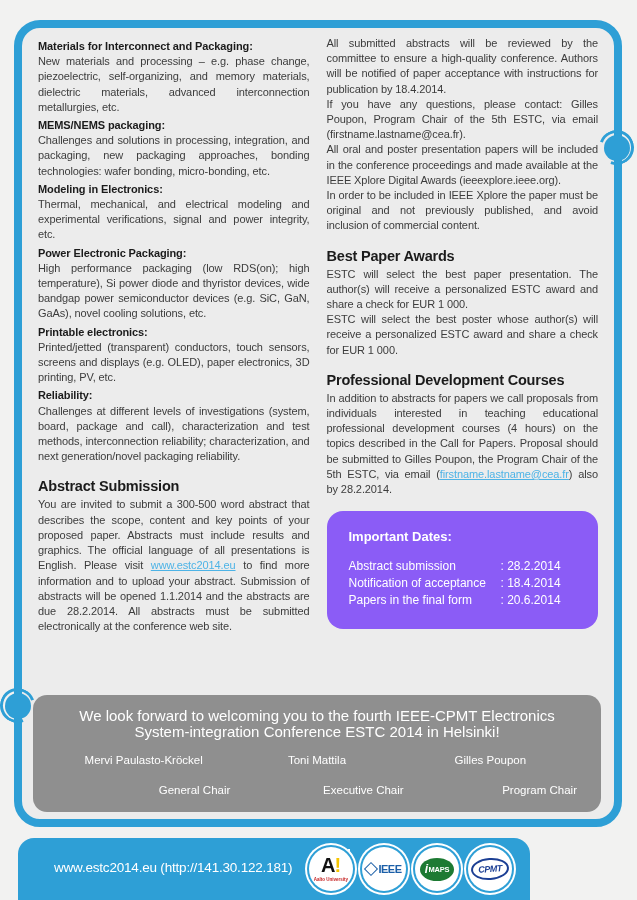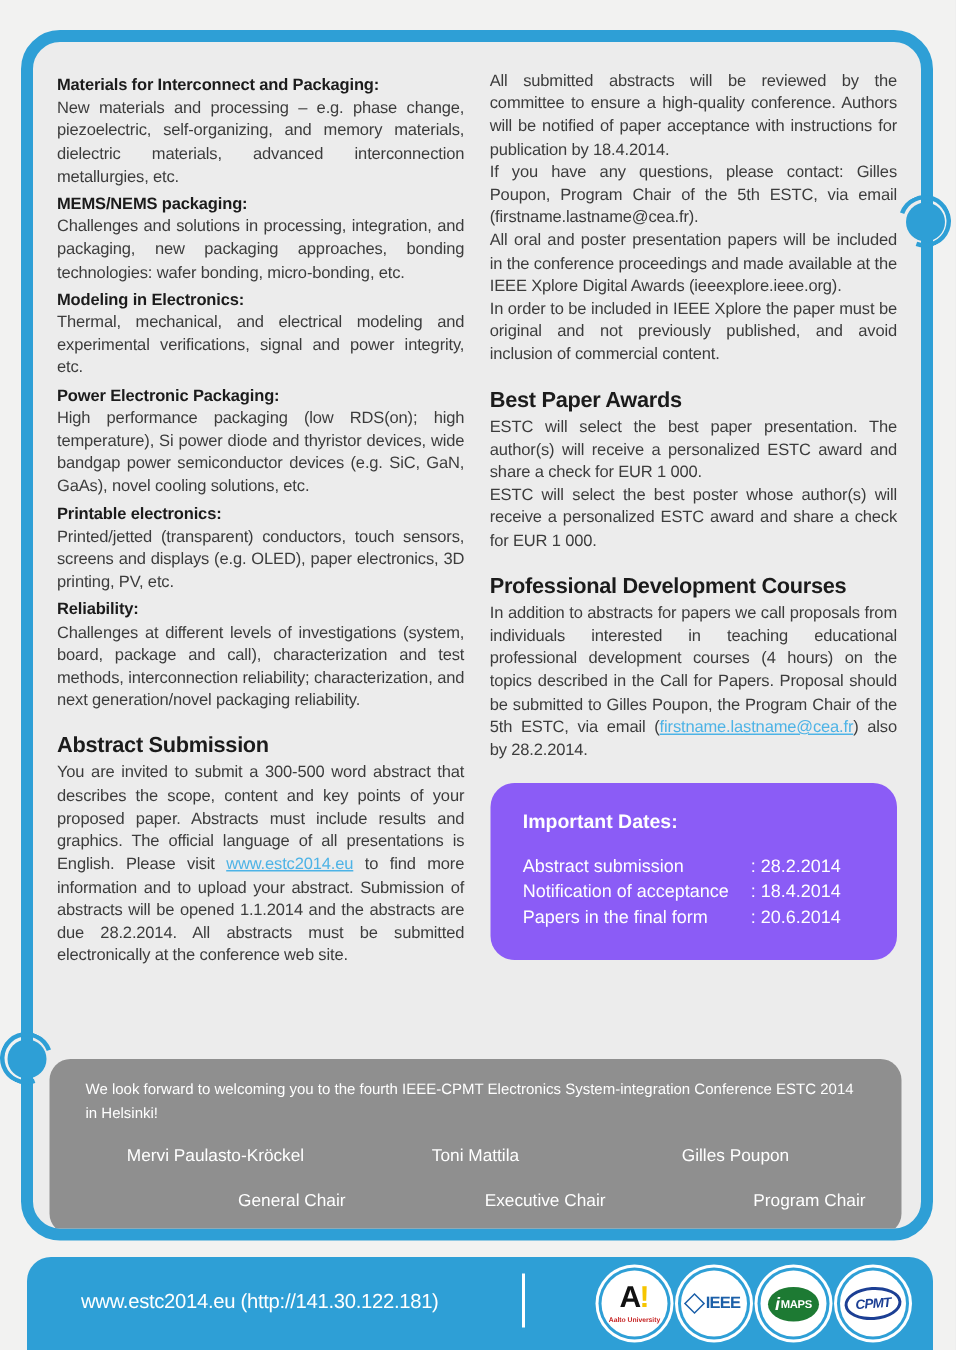--- a/index.html
+++ b/index.html
@@ -9,21 +9,21 @@
     font-family:"Liberation Sans", sans-serif;
     -webkit-font-smoothing:antialiased;
   }
   
   .card{
     position:absolute;left:14px;top:20px;width:608px;height:807px;
     box-sizing:border-box;border:8px solid #2e9fd6;border-radius:26px;
     background:#ececec;overflow:hidden;
   }
   .columns{
-    display:flex;gap:17px;padding:19px 16px 0 16px;height:655px;overflow:hidden;
+    display:flex;gap:17px;padding:8px 16px 0 16px;height:655px;overflow:hidden;
   }
   .col{flex:1 1 0;min-width:0;}
   .col p{
     margin:0;font-size:11px;line-height:15.2px;color:#3c3c3c;
     text-align:justify;letter-spacing:-0.1px;
   }
   .topic-heading{
     font-size:11px;line-height:15.2px;font-weight:bold;color:#1b1b1b;
     letter-spacing:-0.1px;
   }
@@ -43,42 +43,42 @@
   .dates-rows{margin-top:13px;}
   .dates-row{display:flex;font-size:12px;line-height:17px;}
   .dates-label{width:152px;flex:0 0 auto;}
   .dates-value{flex:1;}
   
   .gray-box{
     margin:4px 13px 0 11px;background:#8f8f8f;border-radius:14px;
     padding:13px 24px 14px 24px;color:#fff;
   }
   .welcome{
-    text-align:left;font-size:10px;line-height:16px;margin:0 auto;max-width:528px;
+    text-align:center;font-size:15px;line-height:16px;margin:0 auto;max-width:528px;
   }
   .chairs{display:flex;margin-top:13px;}
   .chair{flex:1 1 0;text-align:center;font-size:11.5px;line-height:15px;}
   .chair .role{margin-top:15px;text-align:right;}
   
   .deco{position:absolute;width:40px;height:40px;z-index:5;}
   .deco .ring{
     position:absolute;left:2px;top:2px;width:29px;height:29px;border-radius:50%;
     border:3.5px solid #2e9fd6;
   }
   .deco .dot{
     position:absolute;left:7px;top:7px;width:26px;height:26px;border-radius:50%;
     background:#2e9fd6;
   }
   .deco-right{left:597px;top:128px;}
   .deco-right .ring{border-left-color:transparent;transform:rotate(-25deg);}
   .deco-left{left:-2px;top:686px;}
   .deco-left .ring{border-right-color:transparent;transform:rotate(25deg);}
   
   .bottom-bar{
-    position:absolute;left:18px;top:838px;width:604px;height:62px;
+    position:absolute;left:18px;top:838px;width:512px;height:62px;
     background:#2e9fd6;border-radius:16px 16px 0 0;
   }
   .bar-url{
     position:absolute;left:36px;top:22px;color:#fff;font-size:13.5px;
     letter-spacing:-0.2px;
   }
   .bar-divider{
     position:absolute;left:330px;top:11px;width:2px;height:36px;background:#fff;
   }
   .logos{

